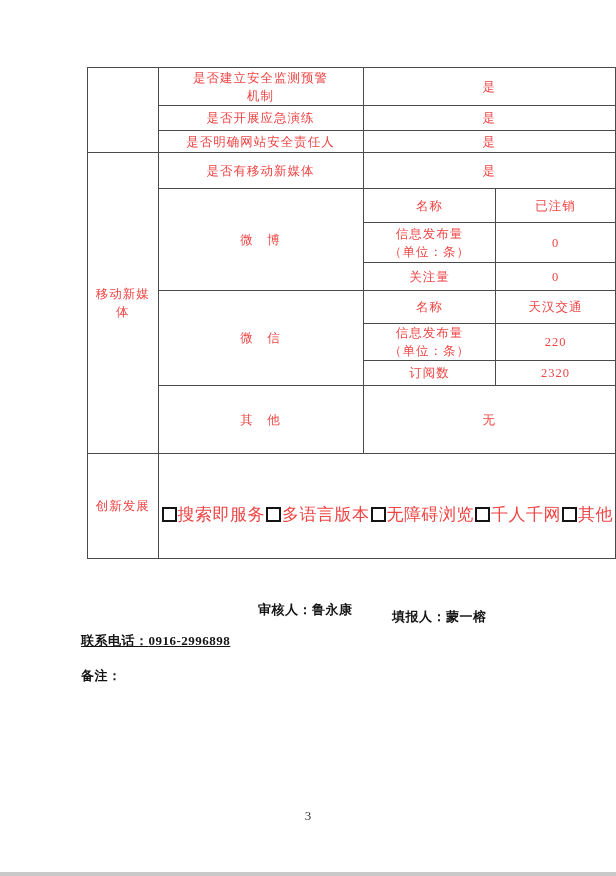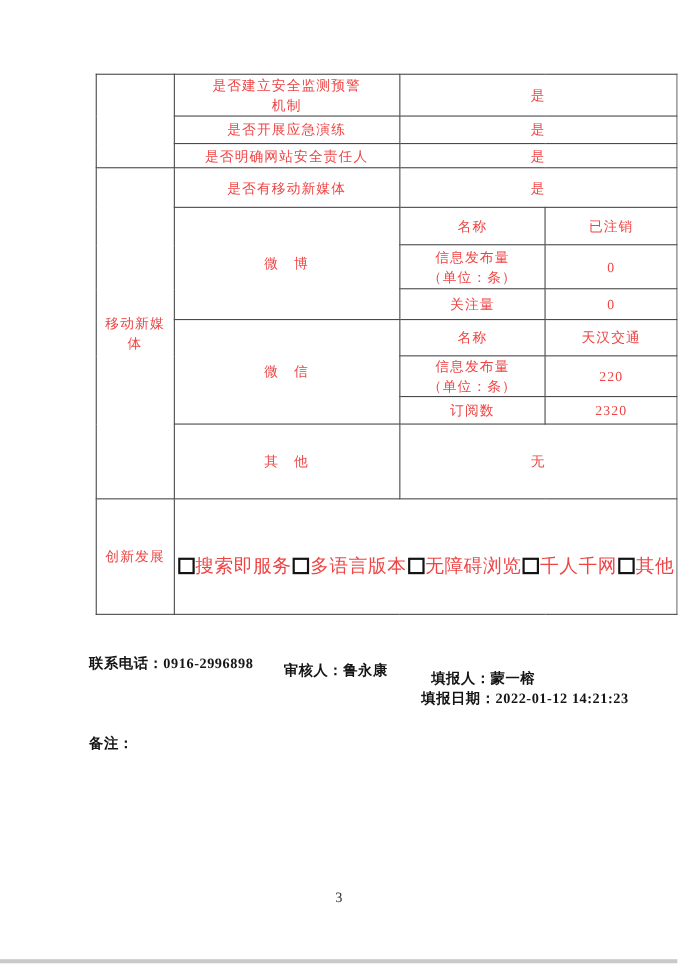--- a/index.html
+++ b/index.html
@@ -122,25 +122,22 @@
   </tbody>
     </table>
 
   <div class="footer-item" style="left:258px;top:601px;">
     <span>审核人：</span><span>鲁永康</span>
   </div>
   <div class="footer-item" style="left:392px;top:608px;">
     <span>填报人：</span><span>蒙一榕</span>
   </div>
 
-  <div class="footer-item" style="left:81px;top:594px;">
+  <div class="footer-item" style="left:81px;top:632px;text-decoration:underline;">
     <span>联系电话：</span><span>0916-2996898</span>
-  </div>
-  <div class="footer-item" style="left:383px;top:626px;">
-    <span>填报日期：</span><span>2022-01-12 14:21:23</span>
   </div>
 
   <div class="footer-item" style="left:81px;top:667px;">
     <span>备注：</span>
   </div>
 
   <div class="page-number">3</div>
 
   <div class="page-bottom-edge"></div>
 </div>

